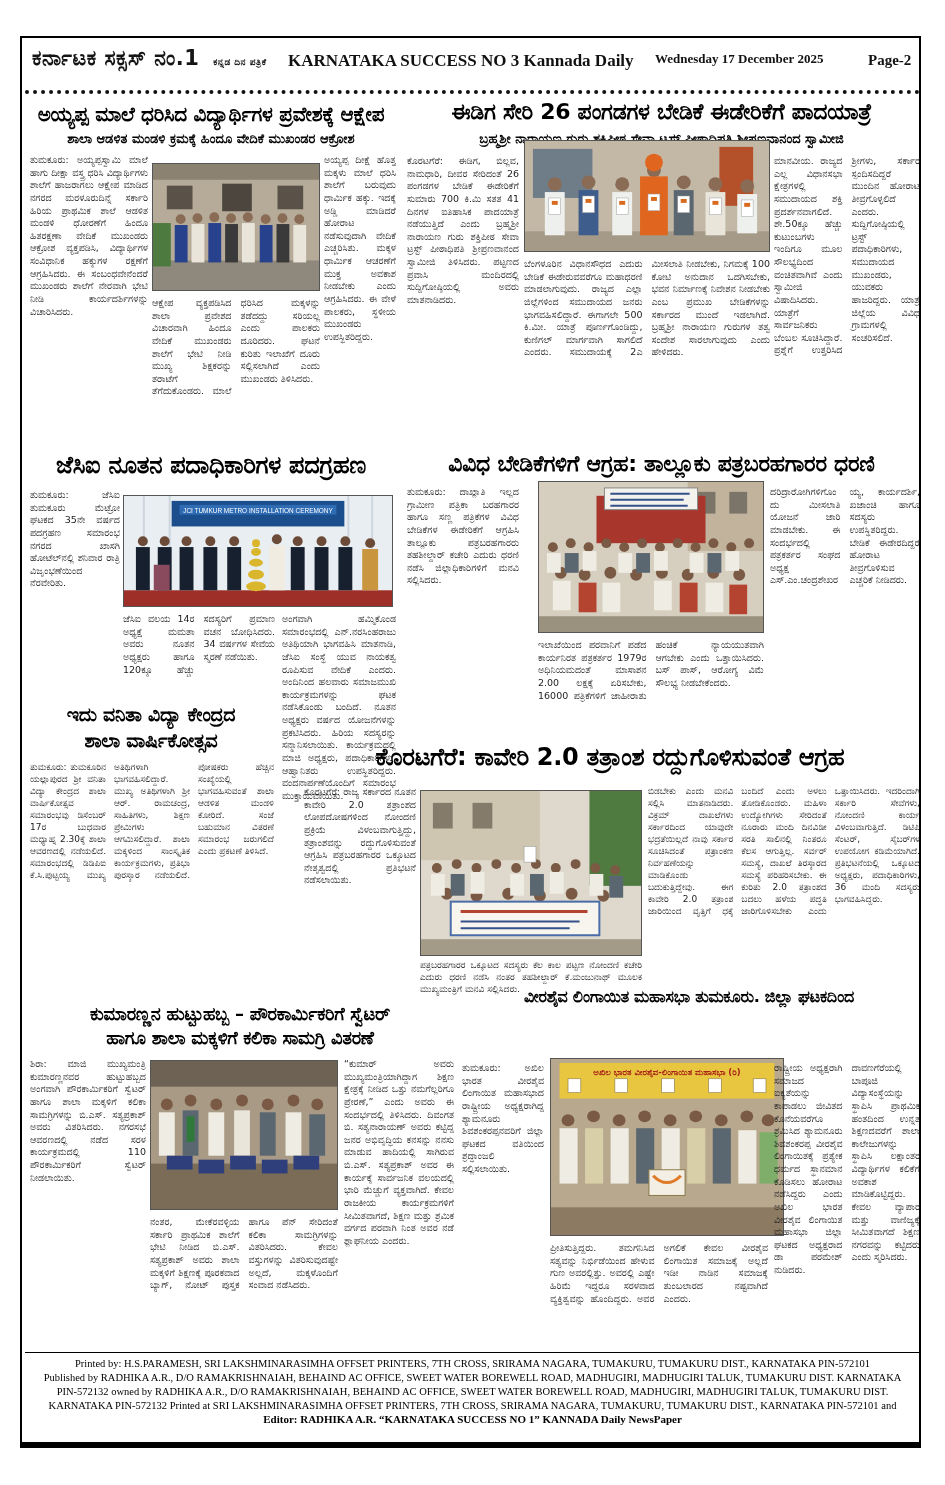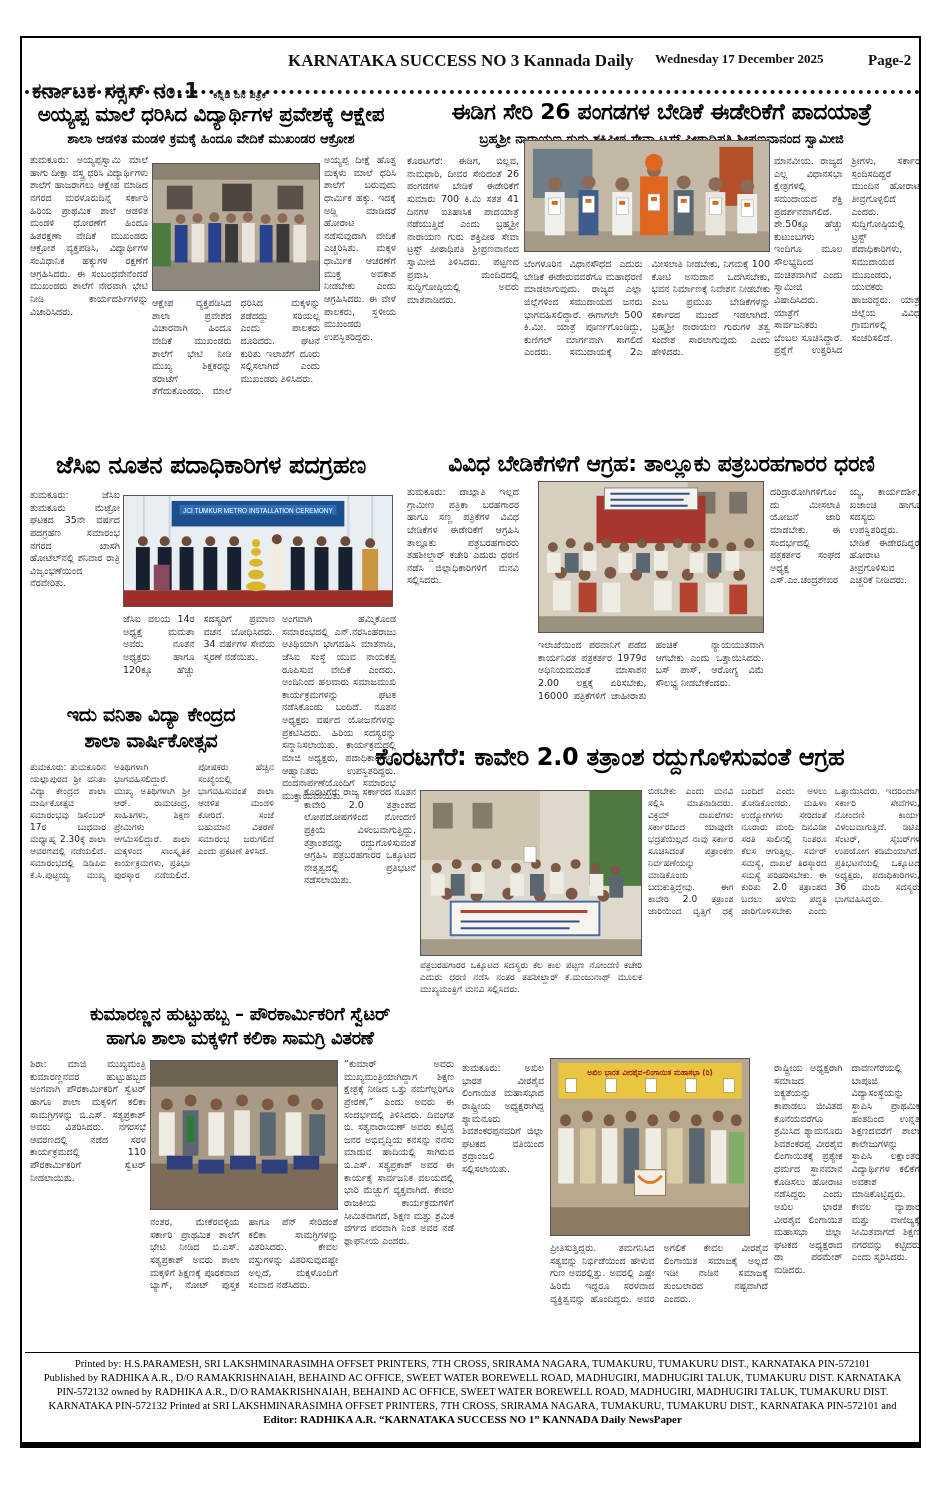--- a/index.html
+++ b/index.html
@@ -27,21 +27,21 @@
   .footer .fl{white-space:nowrap;overflow:hidden;}
   .footer .ed{font-weight:bold;font-size:11px;}
   .rule1{border-bottom:1.5px solid #000;height:0;}
 </style>
 </head>
 <body>
 
 <div class="page">
   <div class="frame"></div>
 
-  <div class="abs masthead" style="left:32px;top:46px;margin-top:33px;">
+  <div class="abs masthead" style="left:32px;top:46px;">
     <span>ಕರ್ನಾಟಕ ಸಕ್ಸಸ್ ನಂ.1</span>
     <small>ಕನ್ನಡ ದಿನ ಪತ್ರಿಕೆ</small>
   </div>
   <div class="abs entitle" style="left:288px;top:51px;">KARNATAKA SUCCESS NO 3 Kannada Daily</div>
   <div class="abs endate" style="left:655px;top:51px;">Wednesday 17 December 2025</div>
   <div class="abs pageno" style="left:868px;top:52px;">Page-2</div>
   <div class="abs dotrule" style="left:25px;top:90px;width:895px;"></div>
 
   <div class="abs hl" style="left:25px;top:103px;width:372px;font-size:20px;">ಅಯ್ಯಪ್ಪ ಮಾಲೆ ಧರಿಸಿದ ವಿದ್ಯಾರ್ಥಿಗಳ ಪ್ರವೇಶಕ್ಕೆ ಆಕ್ಷೇಪ</div>
   <div class="abs sub" style="left:25px;top:132px;width:372px;font-size:13px;">ಶಾಲಾ ಆಡಳಿತ ಮಂಡಳಿ ಕ್ರಮಕ್ಕೆ ಹಿಂದೂ ವೇದಿಕೆ ಮುಖಂಡರ ಆಕ್ರೋಶ</div>
@@ -344,22 +344,23 @@
           <rect x="48" y="100" width="26" height="14"></rect>
           <rect x="80" y="96" width="26" height="14"></rect>
         <rect x="112" y="100" width="26" height="14"></rect>
           <rect x="144" y="96" width="26" height="14"></rect>
       </g>
     </svg>
   </div>
   <div class="abs body cc2" style="left:150px;top:1216px;width:188px;height:136px;">ನಂತರ, ಮೇಕೆರವಳ್ಳಿಯ ಸರ್ಕಾರಿ ಪ್ರಾಥಮಿಕ ಶಾಲೆಗೆ ಭೇಟಿ ನೀಡಿದ ಬಿ.ಎಸ್. ಸತ್ಯಪ್ರಕಾಶ್ ಅವರು ಶಾಲಾ ಮಕ್ಕಳಿಗೆ ಶಿಕ್ಷಣಕ್ಕೆ ಪೂರಕವಾದ ಬ್ಯಾಗ್, ನೋಟ್ ಪುಸ್ತಕ ಹಾಗೂ ಪೆನ್ ಸೇರಿದಂತೆ ಕಲಿಕಾ ಸಾಮಗ್ರಿಗಳನ್ನು ವಿತರಿಸಿದರು. ಕೇವಲ ವಸ್ತುಗಳನ್ನು ವಿತರಿಸುವುದಷ್ಟೇ ಅಲ್ಲದೆ, ಮಕ್ಕಳೊಂದಿಗೆ ಸಂವಾದ ನಡೆಸಿದರು.</div>
   <div class="abs body" style="left:344px;top:1058px;width:110px;height:294px;">“ಕುಮಾರ್ ಅವರು ಮುಖ್ಯಮಂತ್ರಿಯಾಗಿದ್ದಾಗ ಶಿಕ್ಷಣ ಕ್ಷೇತ್ರಕ್ಕೆ ನೀಡಿದ ಒತ್ತು ನಮಗೆಲ್ಲರಿಗೂ ಪ್ರೇರಣೆ,” ಎಂದು ಅವರು ಈ ಸಂದರ್ಭದಲ್ಲಿ ತಿಳಿಸಿದರು. ದಿವಂಗತ ಬಿ. ಸತ್ಯನಾರಾಯಣ್ ಅವರು ಕಟ್ಟಿದ್ದ ಜನರ ಅಭಿವೃದ್ಧಿಯ ಕನಸನ್ನು ನನಸು ಮಾಡುವ ಹಾದಿಯಲ್ಲಿ ಸಾಗಿರುವ ಬಿ.ಎಸ್. ಸತ್ಯಪ್ರಕಾಶ್ ಅವರ ಈ ಕಾರ್ಯಕ್ಕೆ ಸಾರ್ವಜನಿಕ ವಲಯದಲ್ಲಿ ಭಾರಿ ಮೆಚ್ಚುಗೆ ವ್ಯಕ್ತವಾಗಿದೆ. ಕೇವಲ ರಾಜಕೀಯ ಕಾರ್ಯಕ್ರಮಗಳಿಗೆ ಸೀಮಿತವಾಗದೆ, ಶಿಕ್ಷಣ ಮತ್ತು ಶ್ರಮಿಕ ವರ್ಗದ ಪರವಾಗಿ ನಿಂತ ಅವರ ನಡೆ ಶ್ಲಾಘನೀಯ ಎಂದರು.</div>
 
+  <div class="abs hl" style="left:458px;top:988px;width:462px;font-size:16px;">ವೀರಶೈವ ಲಿಂಗಾಯಿತ ಮಹಾಸಭಾ ತುಮಕೂರು. ಜಿಲ್ಲಾ ಘಟಕದಿಂದ</div>
   <div class="abs body" style="left:462px;top:1062px;width:82px;height:290px;">ತುಮಕೂರು: ಅಖಿಲ ಭಾರತ ವೀರಶೈವ ಲಿಂಗಾಯಿತ ಮಹಾಸಭಾದ ರಾಷ್ಟ್ರೀಯ ಅಧ್ಯಕ್ಷರಾಗಿದ್ದ ಶ್ಯಾಮನೂರು ಶಿವಶಂಕರಪ್ಪನವರಿಗೆ ಜಿಲ್ಲಾ ಘಟಕದ ವತಿಯಿಂದ ಶ್ರದ್ಧಾಂಜಲಿ ಸಲ್ಲಿಸಲಾಯಿತು.</div>
-  <div class="abs photo" style="left:550px;top:1058px;width:200px;height:178px;">
+  <div class="abs photo" style="left:550px;top:1058px;width:234px;height:178px;">
     <svg viewBox="0 0 218 178" preserveAspectRatio="none">
       <rect width="218" height="178" fill="#b8a88e"></rect>
       <rect x="8" y="4" width="202" height="36" fill="#e9c63f"></rect>
       <text x="109" y="16" text-anchor="middle" font-size="8" fill="#a82418" font-weight="bold" font-family="DejaVu Sans, sans-serif">ಅಖಿಲ ಭಾರತ ವೀರಶೈವ-ಲಿಂಗಾಯಿತ ಮಹಾಸಭಾ (ರಿ)</text>
       <g fill="#ffffff" stroke="#8a7a4a" stroke-width="0.6">
         <rect x="16" y="20" width="12" height="14"></rect>
           <rect x="60" y="20" width="12" height="14"></rect>
           <rect x="104" y="20" width="12" height="14"></rect>
         <rect x="148" y="20" width="12" height="14"></rect>
           <rect x="190" y="20" width="12" height="14"></rect>

